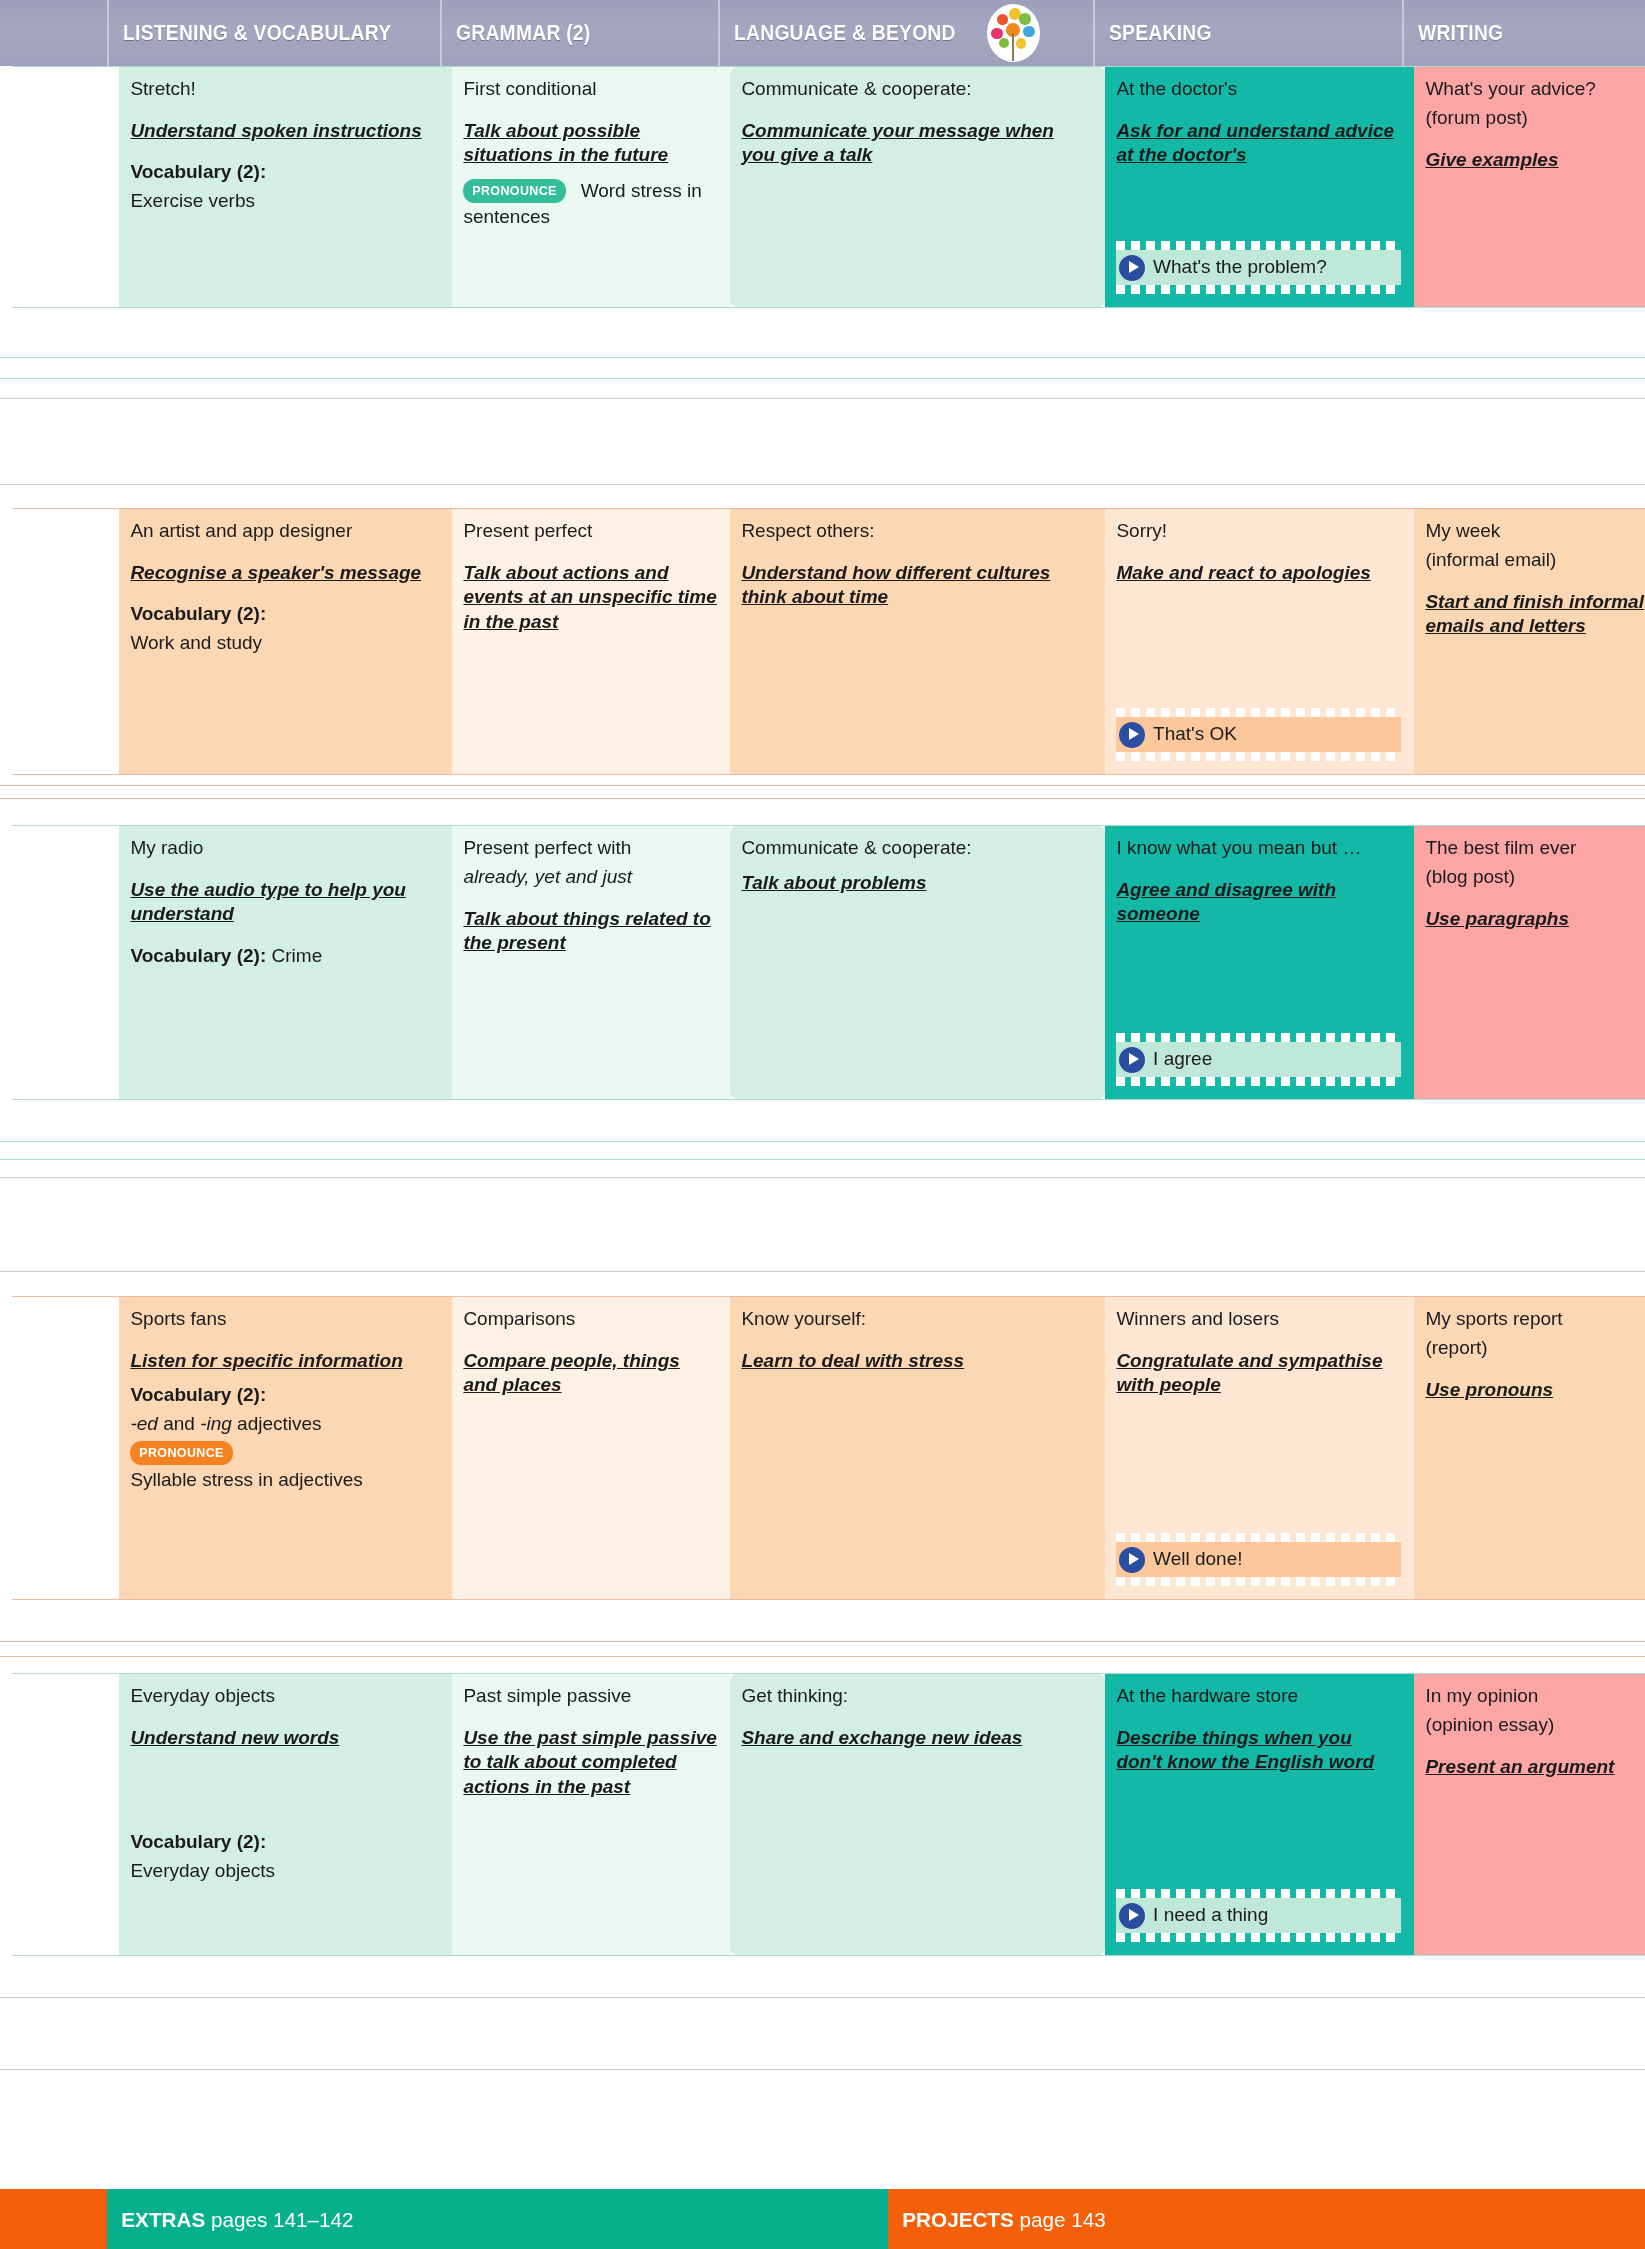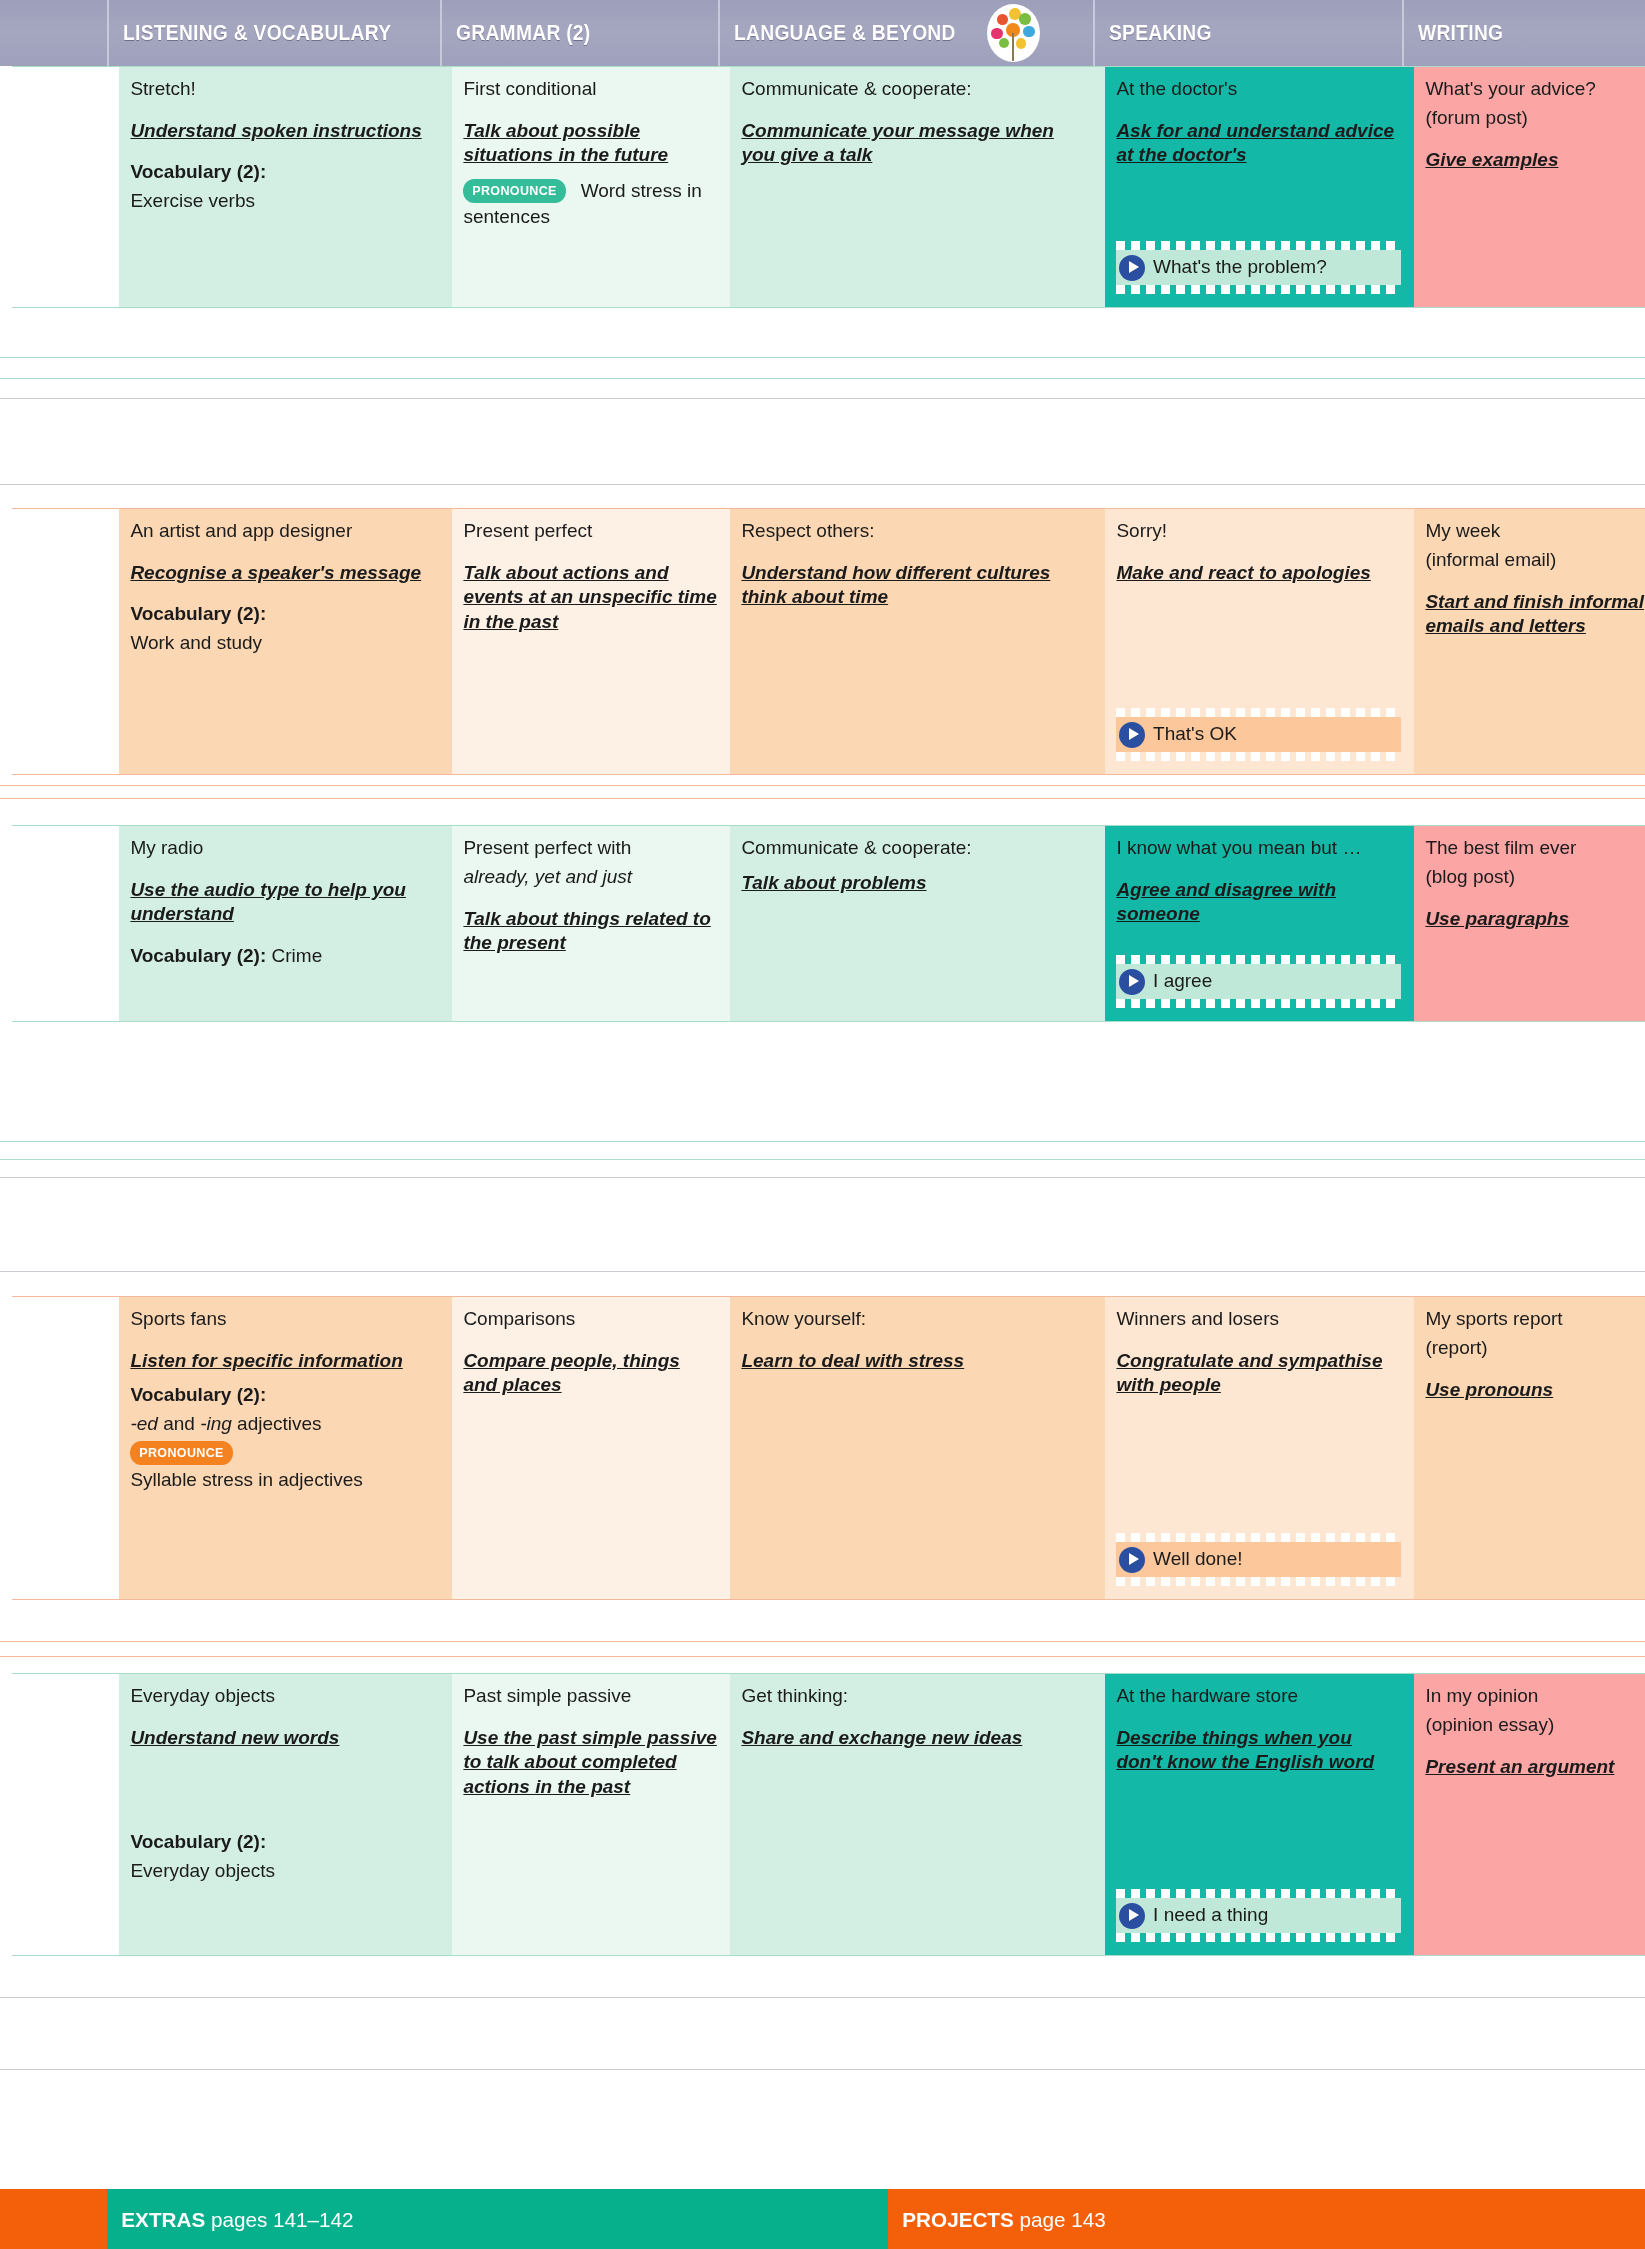--- a/index.html
+++ b/index.html
@@ -81,21 +81,21 @@
   .cell.spacer{padding:0; background:transparent !important;}
   .cell p{margin:0 0 4.3px 0;}
   .cell p.gap{margin-top:17px;}
   .cell .b{font-weight:700; font-style:italic;text-decoration:underline;}
   .cell .hb{font-weight:700;}
   .cell .it{font-style:italic;}
 
   
   .row.mint .cell{background:#d3efe4;}
   .row.mint .cell.c2{background:#eaf8f1;}
-  .row.mint .cell.c3{background:#d3efe4;}
+  .row.mint .cell.c3{background:#d3efe4;border-radius:7px;}
   .row.mint .cell.c4{background:#14b8a6;}
   .row.mint .cell.c5{background:#fca5a5;}
 
   .row.peach .cell{background:#fbd7b4;}
   .row.peach .cell.c2{background:#fdf1e6;}
   .row.peach .cell.c3{background:#fbd7b4;}
   .row.peach .cell.c4{background:#fde7d3;}
   .row.peach .cell.c5{background:#fbd7b4;}
 
   
@@ -313,21 +313,21 @@
     <div class="cell c5">
       <p>My week</p>
       <p>(informal email)</p>
       <p class="b gap">Start and finish informal emails and letters</p>
     </div>
   </div>
 
   <div class="rule peach" style="top:785px;"></div>
   <div class="rule peach" style="top:798px;"></div>
 
-  <div class="grid row mint" style="top:826px;height:195px;">
+  <div class="grid row mint" style="top:826px;height:273px;">
     <div class="cell spacer"></div>
 
     <div class="cell c1">
       <p>My radio</p>
       <p class="b gap">Use the audio type to help you understand</p>
       <p class="gap"><span class="hb">Vocabulary (2):</span> <span>Crime</span></p>
     </div>
 
     <div class="cell c2">
       <p>Present perfect with</p>

